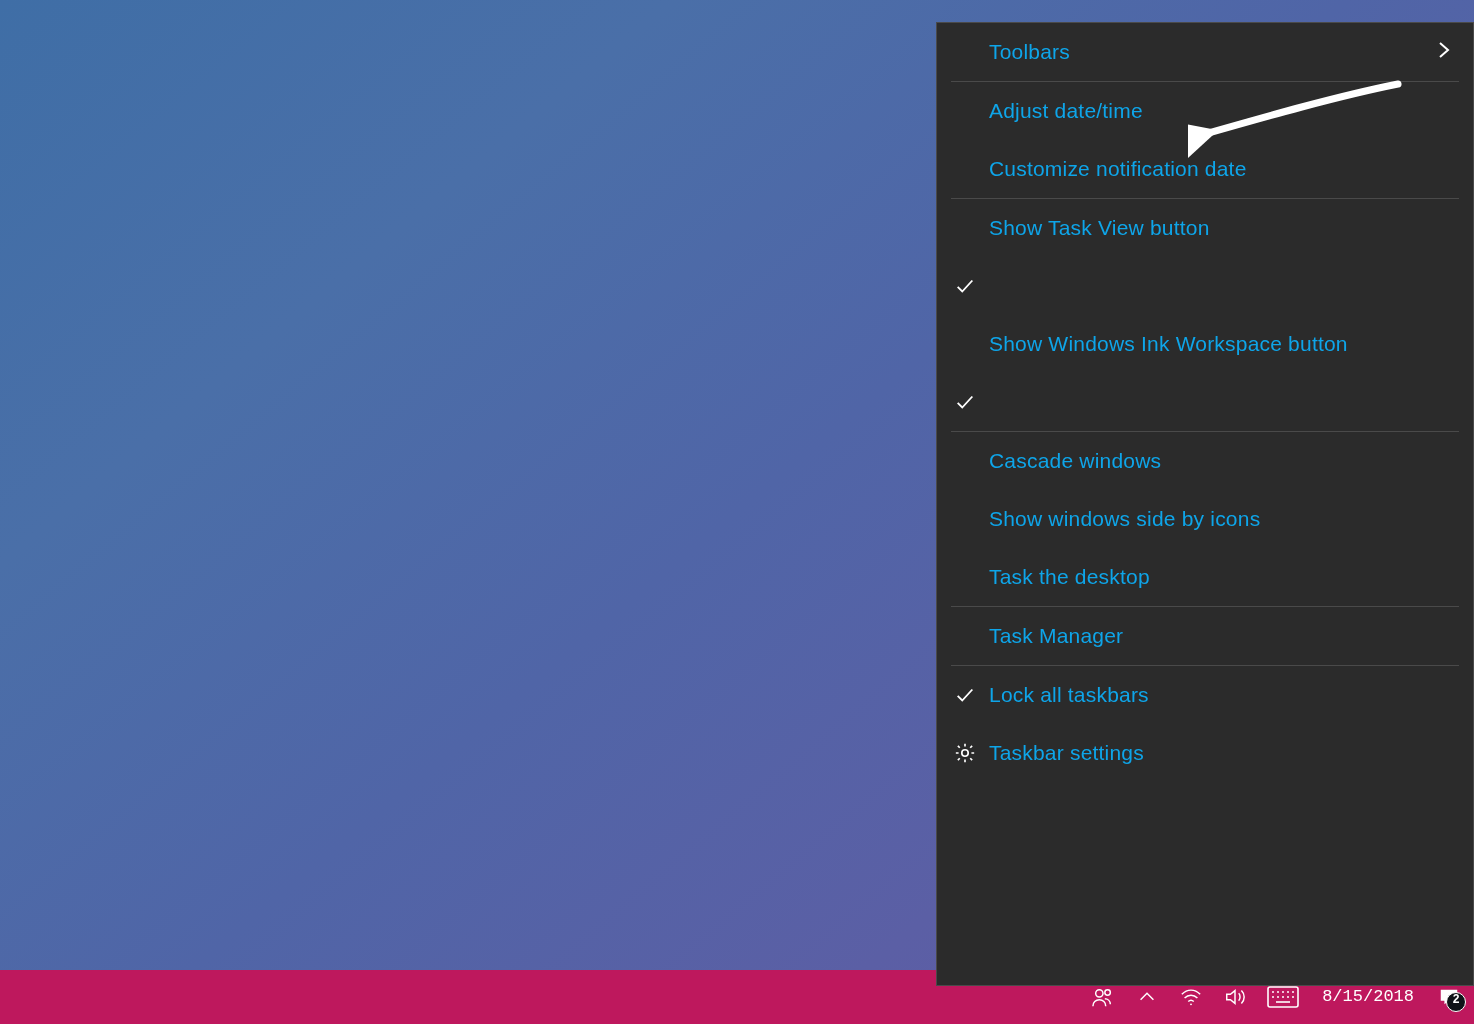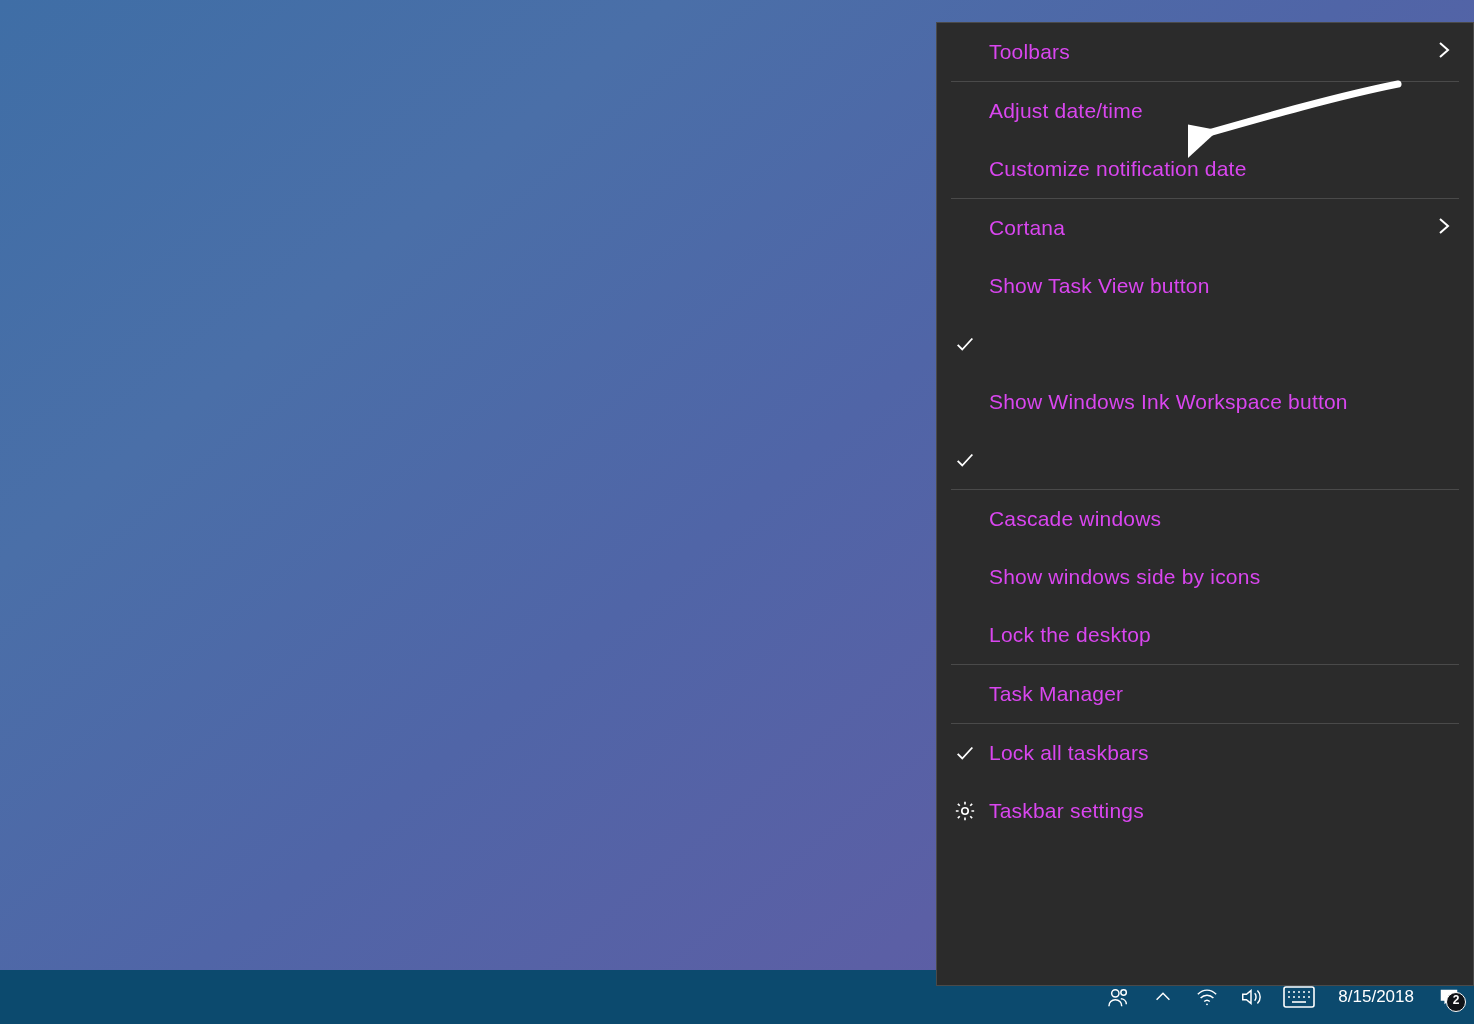--- a/index.html
+++ b/index.html
@@ -4,22 +4,23 @@
 <style>
   html,body{margin:0;padding:0;width:1474px;height:1024px;overflow:hidden;font-family:"Segoe UI",Arial,sans-serif;}
   
   #desktop{
     position:absolute;left:0;top:0;width:1474px;height:1024px;
     background:linear-gradient(140deg,#3f6ea6 0%,#4a6fa8 25%,#5065a7 50%,#5b5fa5 75%,#6158a7 100%);
   }
   
   #taskbar{
     position:absolute;left:0;bottom:0;width:1474px;height:54px;
-    background:#0c4a6e;
+    background:#be185d;
     color:#ffffff;
+    font-family:Liberation Mono, monospace;
   }
   #tray{
     position:absolute;right:12px;bottom:0;height:54px;display:flex;align-items:center;gap:18px;
   }
   .tray-icon{width:26px;height:26px;display:flex;align-items:center;justify-content:center;flex:0 0 auto;}
   .tray-icon svg{width:22px;height:22px;stroke:#ffffff;fill:none;stroke-width:1.6;}
   #clock{
     display:flex;flex-direction:column;align-items:flex-end;justify-content:center;
     font-size:17px;line-height:20px;color:#ffffff;margin:0 4px;
   }
@@ -38,21 +39,21 @@
     height:964px;
     background:#2b2b2b;
     border:1px solid #4a4a4a;
     box-sizing:border-box;
     display:flex;flex-direction:column;
   }
   .menu-item{
     display:flex;align-items:center;
     height:58px;
     padding-left:52px;padding-right:22px;
-    color:#d946ef;font-size:21px;letter-spacing:0.2px;
+    color:#0ea5e9;font-size:21px;letter-spacing:0.2px;
     position:relative;
     cursor:default;
   }
   .menu-sep{height:1px;background:#4a4a4a;margin:0 14px;}
   .check-slot{
     position:absolute;left:14px;top:0;bottom:0;width:28px;display:flex;align-items:center;justify-content:center;
   }
   .check-slot svg{width:22px;height:22px;stroke:#ffffff;stroke-width:2;fill:none;}
   .submenu-chevron{
     margin-left:auto;
@@ -156,28 +157,20 @@
   <div class="menu-item">
     <span>Adjust date/time</span>
   </div>
 
   <div class="menu-item">
     <span>Customize notification date</span>
   </div>
 
   <div class="menu-sep"></div>
 
-  <div class="menu-item">
-    <span>Cortana</span>
-    <span class="submenu-chevron">
-      <svg viewBox="0 0 14 22">
-          <polyline points="3,4 11,11 3,18"></polyline>
-        </svg>
-    </span>
-  </div>
 
   <div class="menu-item">
     <span>Show Task View button</span>
   </div>
 
   <div class="menu-item">
     <span class="check-slot">
       <svg viewBox="0 0 24 24">
           <polyline points="4,13 9,18 20,6"></polyline>
         </svg>
@@ -201,21 +194,21 @@
   <div class="menu-item">
     <span>Cascade windows</span>
   </div>
 
 
   <div class="menu-item">
     <span>Show windows side by icons</span>
   </div>
 
   <div class="menu-item">
-    <span>Lock the desktop</span>
+    <span>Task the desktop</span>
   </div>
 
   <div class="menu-sep"></div>
 
   <div class="menu-item">
     <span>Task Manager</span>
   </div>
 
   <div class="menu-sep"></div>
 

